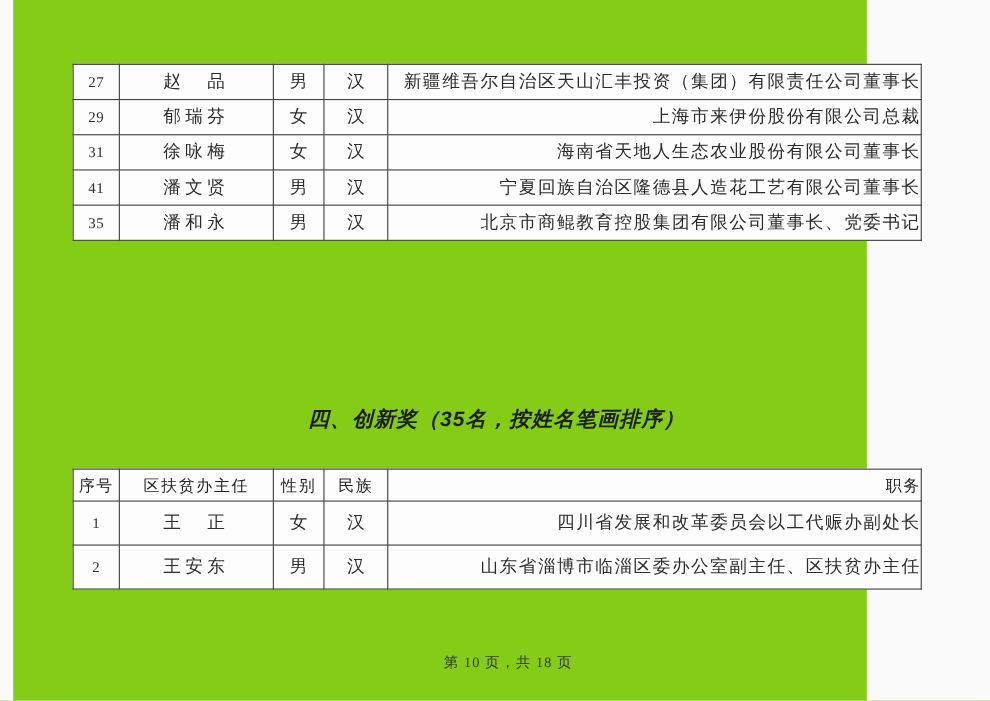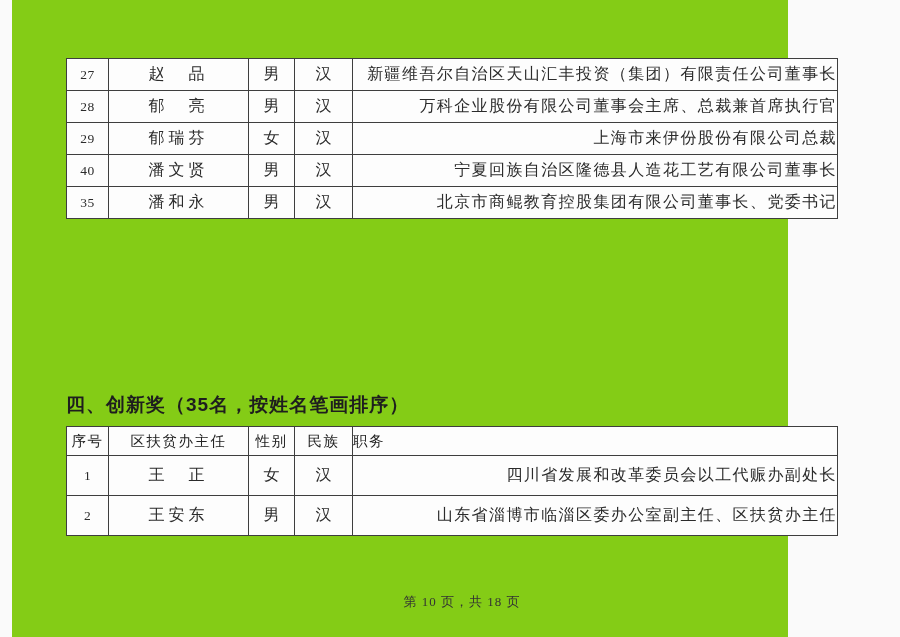--- a/index.html
+++ b/index.html
@@ -46,32 +46,33 @@
     color: #222;
   }
   .doc-table td.cell-serial { font-size: 13.5px; letter-spacing: 0.5px; }
   .doc-table td.cell-name   { letter-spacing: 4px; }
   .doc-table td.cell-gender, .doc-table td.cell-ethnicity { letter-spacing: 0; }
   .doc-table td.cell-position, .doc-table th.cell-position-h {
     text-align: right;
     padding-left: 7px;
     letter-spacing: 1.4px;
   }
-  .doc-table th.cell-position-h { text-align: left; padding-left: 0; }
+  .doc-table th.cell-position-h { text-align: right; padding-left: 0; }
   .section-title {
     position: absolute;
     left: 54px;
     width: 771px;
-    top: 392px;
-    text-align: left;
+    top: 368px;
+    text-align: center;
     font-family: "Liberation Sans", "DejaVu Sans", sans-serif;
     font-weight: bold;
     font-size: 19px;
     letter-spacing: 1px;
     color: #1e1e1e;
+    font-style: italic;
   }
   .page-footer {
     position: absolute;
     left: 0;
     width: 900px;
     top: 593px;
     text-align: center;
     font-size: 13px;
     letter-spacing: 1px;
     color: #333;
@@ -92,35 +93,35 @@
     </colgroup>
     <tbody>
         <tr class="data-row">
           <td class="cell-serial">27</td>
           <td class="cell-name">赵　品</td>
           <td class="cell-gender">男</td>
           <td class="cell-ethnicity">汉</td>
           <td class="cell-position">新疆维吾尔自治区天山汇丰投资（集团）有限责任公司董事长</td>
         </tr>
         <tr class="data-row">
-          <td class="cell-serial">28</td>
-          <td class="cell-name">郁　亮</td>
-          <td class="cell-gender">男</td>
-          <td class="cell-ethnicity">汉</td>
-          <td class="cell-position">万科企业股份有限公司董事会主席、总裁兼首席执行官</td>
-        </tr>
-        <tr class="data-row">
           <td class="cell-serial">29</td>
           <td class="cell-name">郁瑞芬</td>
           <td class="cell-gender">女</td>
           <td class="cell-ethnicity">汉</td>
           <td class="cell-position">上海市来伊份股份有限公司总裁</td>
         </tr>
         <tr class="data-row">
-          <td class="cell-serial">40</td>
+          <td class="cell-serial">31</td>
+          <td class="cell-name">徐咏梅</td>
+          <td class="cell-gender">女</td>
+          <td class="cell-ethnicity">汉</td>
+          <td class="cell-position">海南省天地人生态农业股份有限公司董事长</td>
+        </tr>
+        <tr class="data-row">
+          <td class="cell-serial">41</td>
           <td class="cell-name">潘文贤</td>
           <td class="cell-gender">男</td>
           <td class="cell-ethnicity">汉</td>
           <td class="cell-position">宁夏回族自治区隆德县人造花工艺有限公司董事长</td>
         </tr>
         <tr class="data-row">
           <td class="cell-serial">35</td>
           <td class="cell-name">潘和永</td>
           <td class="cell-gender">男</td>
           <td class="cell-ethnicity">汉</td>

